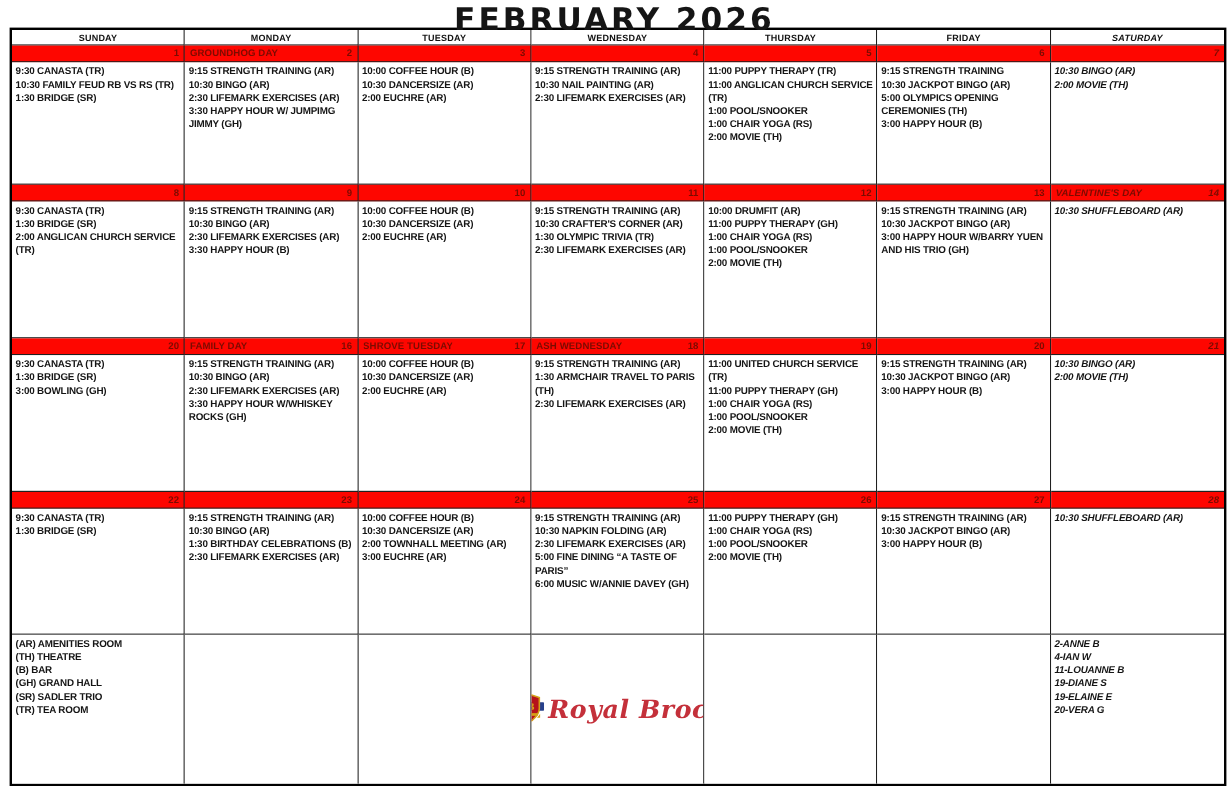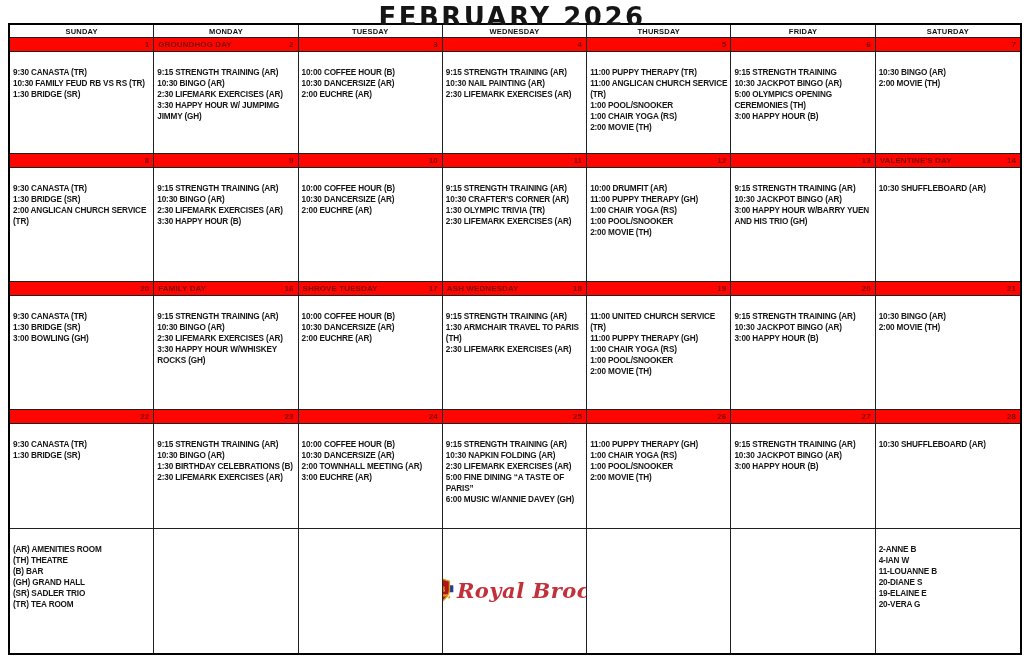--- a/index.html
+++ b/index.html
@@ -7,36 +7,36 @@
   .title{
     text-align:center;font-family:"DejaVu Sans",sans-serif;font-weight:bold;
     font-size:26px;letter-spacing:2.5px;padding-top:2px;height:21px;color:#151515;
   }
   #calendar{margin:0 2px 0 8px;border:2px solid #000;background:#fff;}
   .row{display:grid;grid-template-columns:repeat(7,1fr);}
   .cell{
     border-right:1px solid #202020;border-bottom:1px solid #202020;
     box-sizing:border-box;overflow:hidden;background:#fff;min-width:0;
   }
-  .cell:last-child{border-right:none;}
+  .cell:last-child{border-right:none;font-style:italic;}
   .row:last-child .cell{border-bottom:none;}
   .head{
     height:13px;display:flex;align-items:center;justify-content:center;
     font-size:7.5px;font-weight:bold;letter-spacing:.2px;color:#111;
   }
   .bar{
     height:14px;background:var(--bar-red,#fe0600);color:var(--bar-text,#7c0b00);
     display:flex;align-items:center;justify-content:space-between;
     font-size:8px;font-weight:bold;padding:0 4px;letter-spacing:.1px;
   }
   .bar.center{justify-content:center;}
   .holiday{white-space:nowrap;overflow:hidden;}
   .datenum{margin-left:auto;}
   .day{
-    padding:16px 3px 0 3px;font-size:8.2px;font-weight:bold;
+    padding:3px 3px 0 3px;font-size:8.2px;font-weight:bold;
     line-height:1.28;letter-spacing:-.15px;color:#151515;
   }
   .ev{margin-bottom:.5px;}
   .logocell{display:flex;align-items:center;justify-content:center;padding:0;}
   .logo{display:flex;align-items:center;gap:3px;}
   .logo-text{
     font-family:"DejaVu Serif",serif;font-style:italic;font-weight:bold;
     font-size:21px;color:var(--logo-red,#c4303a);letter-spacing:.5px;white-space:nowrap;
   }
 </style>
@@ -354,18 +354,18 @@
           </svg>
           <span class="logo-text">Royal Brock</span>
         </div>
       </div>
       <div class="cell day"></div>
       <div class="cell day"></div>
       <div class="cell day">
         <div class="ev">2-ANNE B</div>
         <div class="ev">4-IAN W</div>
         <div class="ev">11-LOUANNE B</div>
-        <div class="ev">20-DIANE S</div>
+        <div class="ev">19-DIANE S</div>
         <div class="ev">19-ELAINE E</div>
         <div class="ev">20-VERA G</div>
       </div>
     </div>
   </div>
 
 </body></html>

